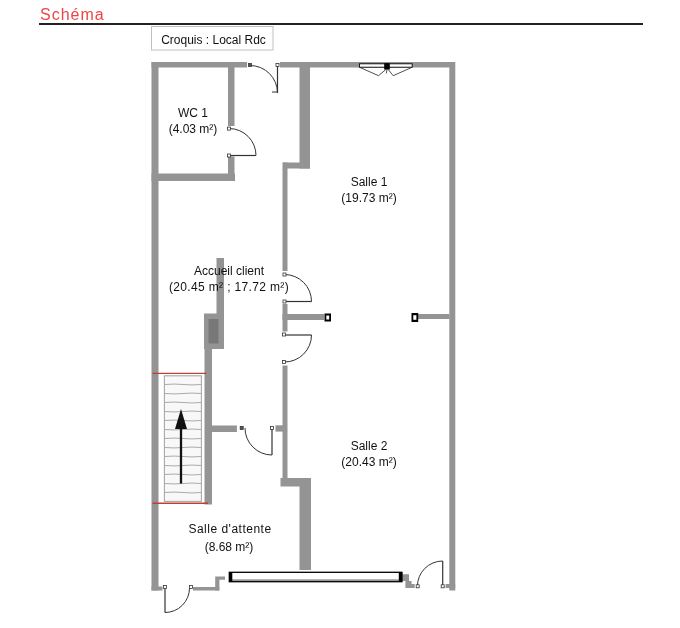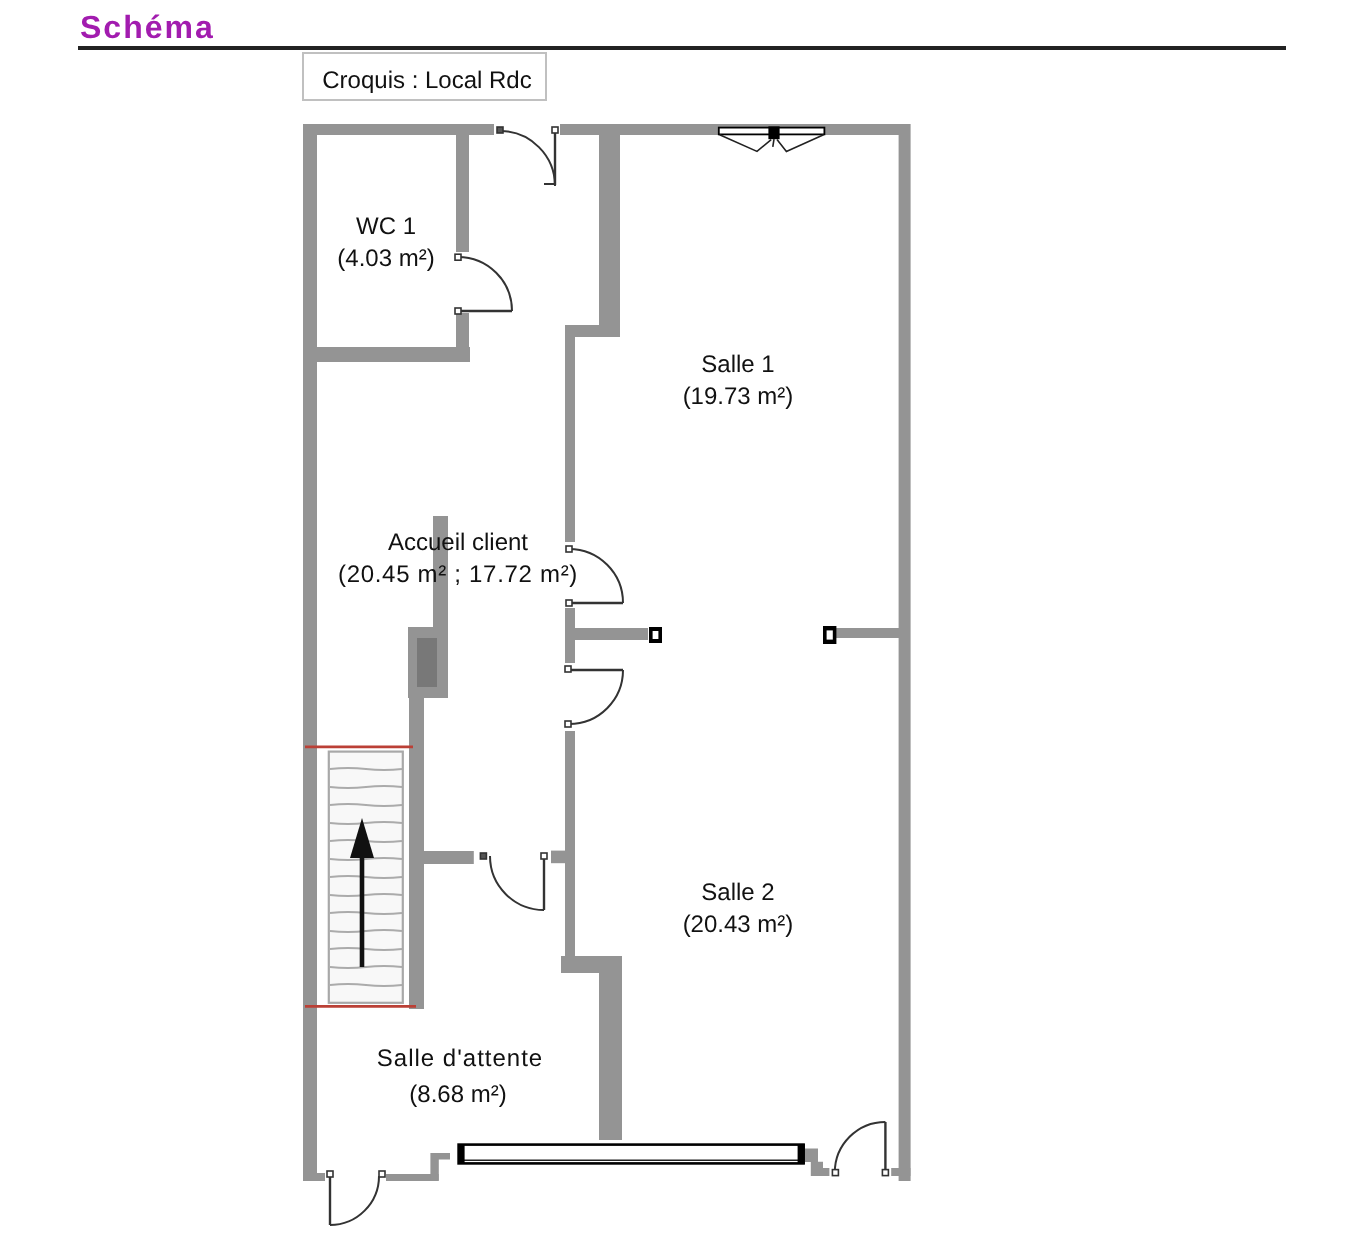--- a/index.html
+++ b/index.html
@@ -1,17 +1,17 @@
 <!DOCTYPE html>
 <html><head>
 <meta charset="utf-8">
 <style>
   html,body{margin:0;padding:0;background:#ffffff;}
   body{width:680px;height:628px;position:relative;font-family:"Liberation Sans",sans-serif;}
-  .title{position:absolute;left:40px;top:6px;font-size:16px;font-weight:bold;color:#a21caf;letter-spacing:1px;}
+  .title{position:absolute;left:40px;top:6px;font-size:16px;font-weight:normal;color:#ef4444;letter-spacing:1px;}
   .rule{position:absolute;left:38.8px;top:23.4px;width:604px;height:1.7px;background:#222;}
   svg{position:absolute;left:0;top:0;}
   .lbl{font-family:"Liberation Sans",sans-serif;font-size:12px;fill:#111;}
 </style>
 </head>
 <body>
 
 <div class="title">Schéma</div>
 
 <div class="rule"></div>

